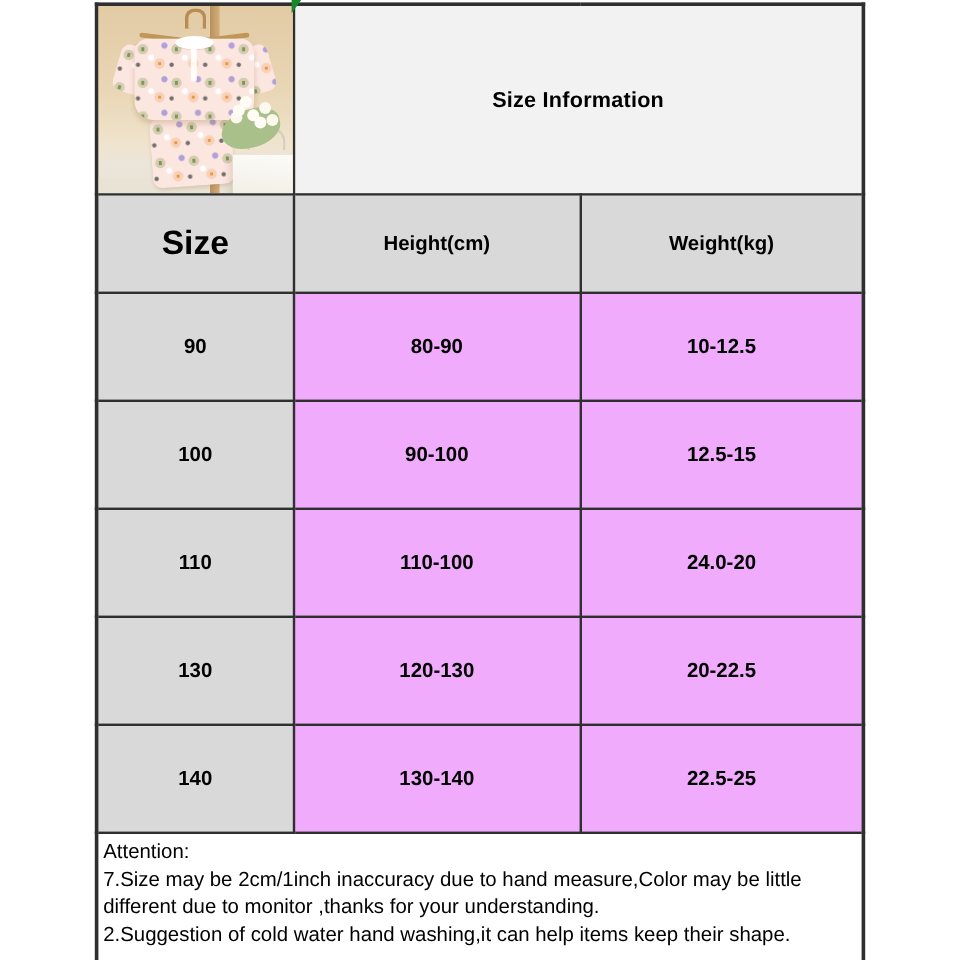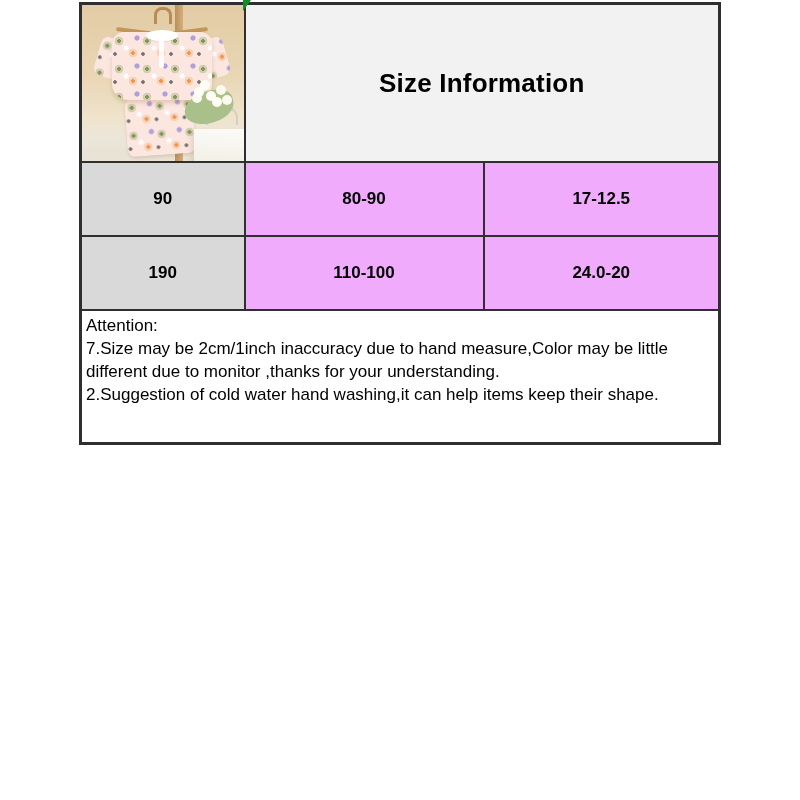--- a/index.html
+++ b/index.html
@@ -26,26 +26,26 @@
     vertical-align: middle;
     padding: 0;
     overflow: hidden;
   }
   col.c1 { width: 164px; }
   col.c2 { width: 239px; }
   col.c3 { width: 236px; }
 
   tr.row-top    { height: 158px; }
   tr.row-head   { height: 82px; }
-  tr.row-data   { height: 74px; }
+  tr.row-data   { height: 90px; }
   tr.row-note   { height: 133px; }
 
   .cell-title {
     background: #f2f2f2;
-    font-size: 26px;
+    font-size: 18px;
     font-weight: bold;
     letter-spacing: 0.2px;
   }
   .row-head th {
     background: #d9d9d9;
     font-size: 17px;
     font-weight: bold;
   }
   .row-head th.size-hd { font-size: 28px; }
   .row-data td {
@@ -169,30 +169,50 @@
           </div>
           <div class="leaves"></div>
           <div class="blooms"></div>
         </div>
       </td>
       <td class="cell-title" colspan="2">
         <span>Size Information</span>
       </td>
     </tr>
 
+    <tr class="row-head">
+      <th class="size-hd">Size</th>
+      <th>Height(cm)</th>
+      <th>Weight(kg)</th>
+    </tr>
 
     <tr class="row-data">
       <td class="szcol">90</td>
       <td>80-90</td>
-      <td>17-12.5</td>
-    </tr>
-    <tr class="row-data">
-      <td class="szcol">190</td>
+      <td>10-12.5</td>
+    </tr>
+    <tr class="row-data">
+      <td class="szcol">100</td>
+      <td>90-100</td>
+      <td>12.5-15</td>
+    </tr>
+    <tr class="row-data">
+      <td class="szcol">110</td>
       <td>110-100</td>
       <td>24.0-20</td>
+    </tr>
+    <tr class="row-data">
+      <td class="szcol">130</td>
+      <td>120-130</td>
+      <td>20-22.5</td>
+    </tr>
+    <tr class="row-data">
+      <td class="szcol">140</td>
+      <td>130-140</td>
+      <td>22.5-25</td>
     </tr>
 
     <tr class="row-note">
       <td colspan="3">
         <div>Attention:</div>
         <div>7.Size may be 2cm/1inch inaccuracy due to hand measure,Color may be little different due to monitor ,thanks for your understanding.</div>
         <div>2.Suggestion of cold water hand washing,it can help items keep their shape.</div>
       </td>
     </tr>
   </tbody>

